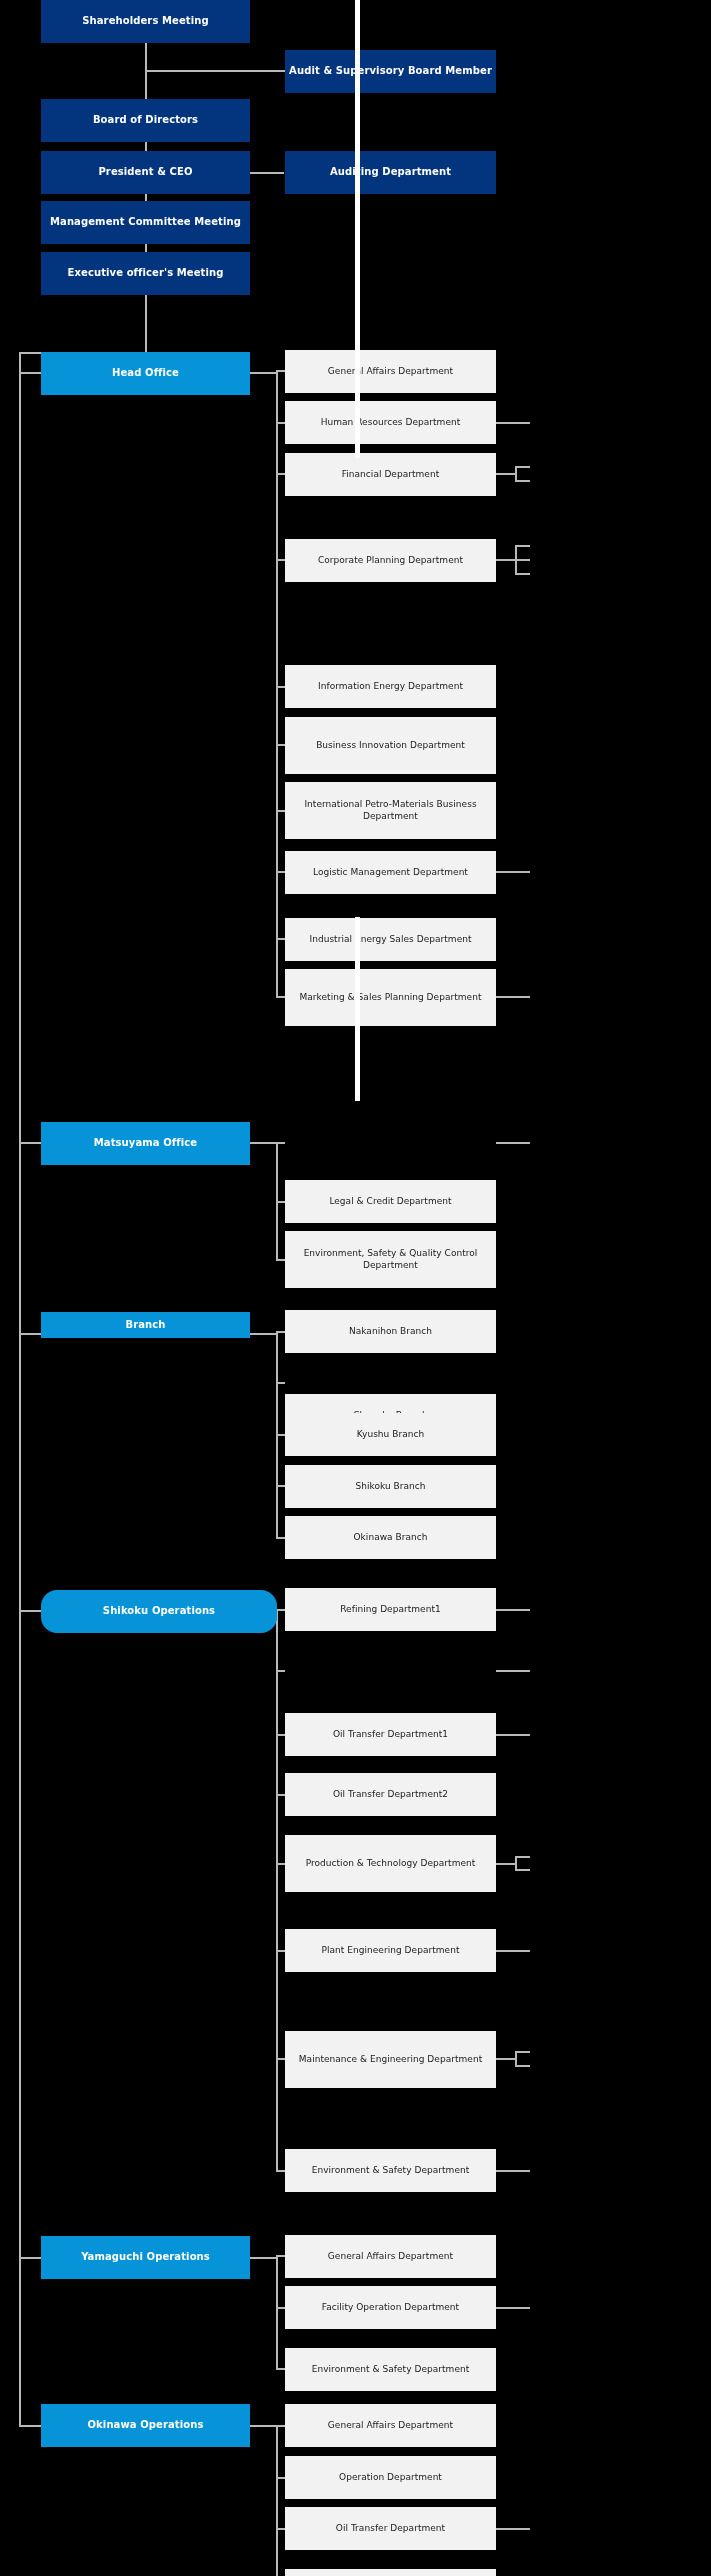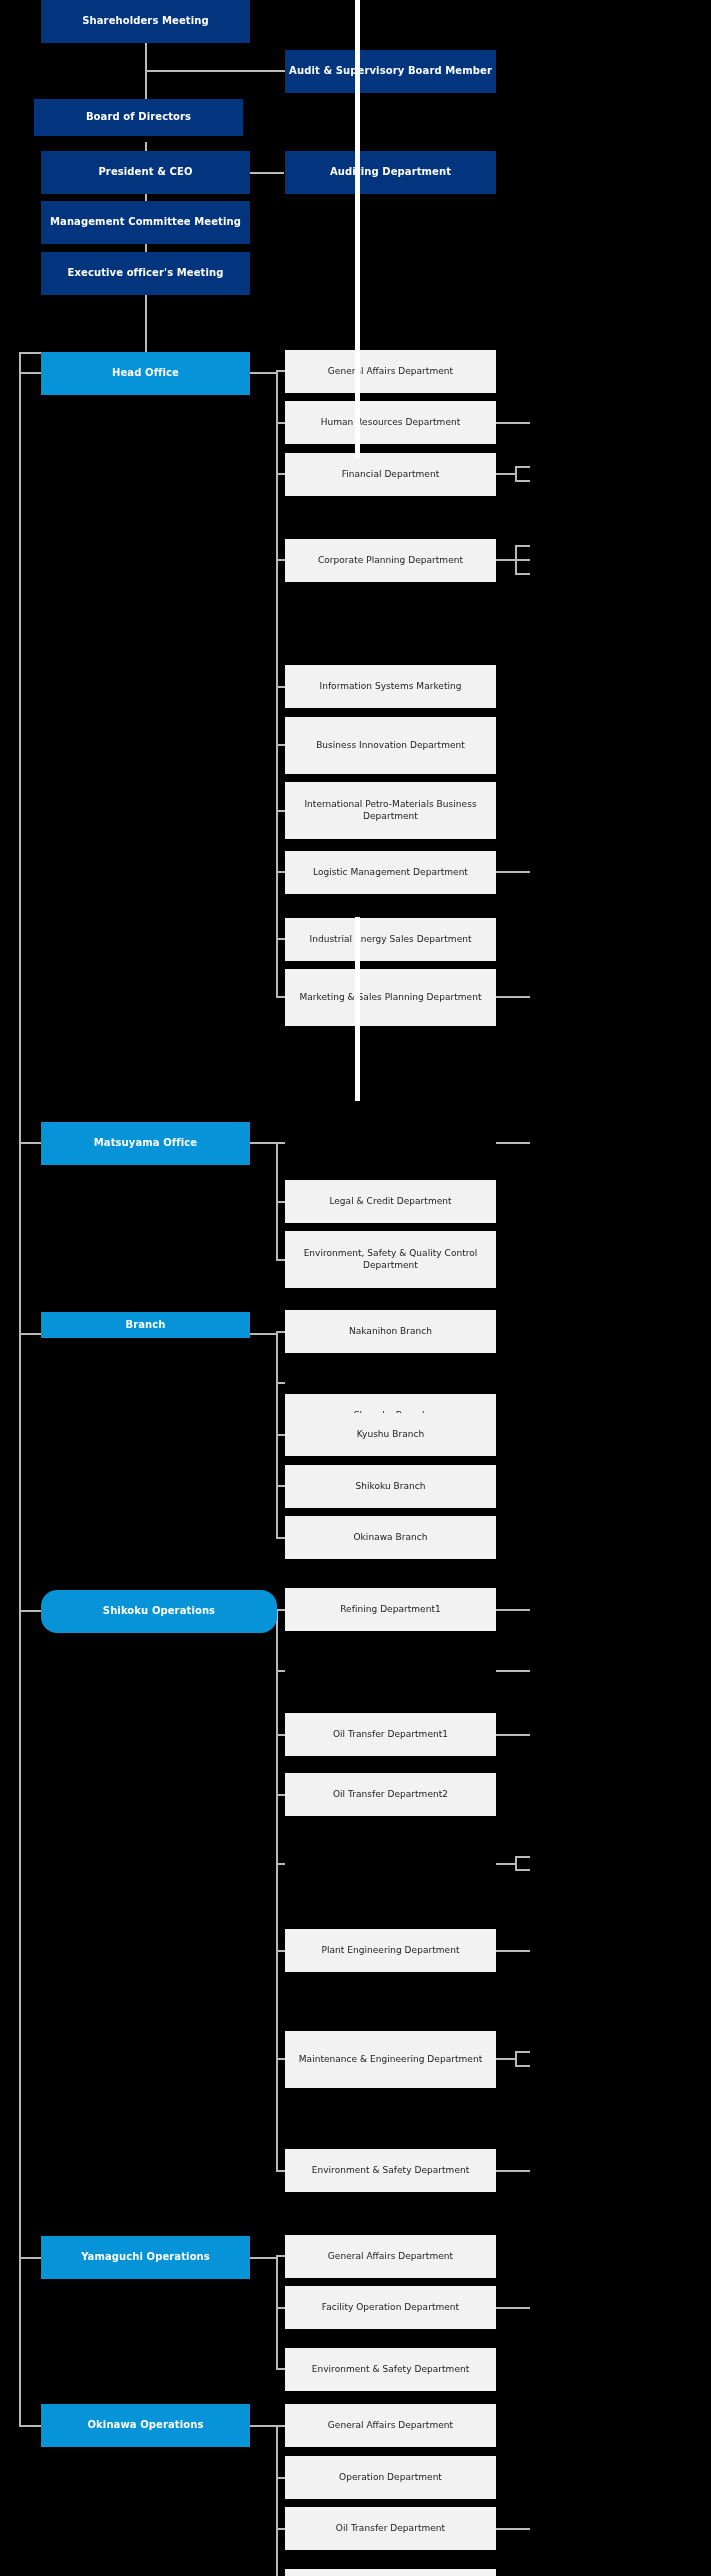--- a/index.html
+++ b/index.html
@@ -37,21 +37,21 @@
   .ln.h{height:1.7px;}
 
   
   .strip{position:absolute;background:#ffffff;z-index:5;}
 </style>
 </head>
 <body>
 
 <div id="chart">
     <div class="node gov" style="left: 41px; top: 0px; width: 209px; height: 43px;">Shareholders Meeting</div>
-    <div class="node gov" style="left: 34px; top: 99px; width: 209px; height: 37px;">Board of Directors</div>
+    <div class="node gov" style="left: 41px; top: 99px; width: 209px; height: 43px;">Board of Directors</div>
     <div class="node gov" style="left: 41px; top: 151px; width: 209px; height: 43px;">President &amp; CEO</div>
     <div class="node gov" style="left: 41px; top: 252px; width: 209px; height: 43px;">Executive officer's Meeting</div>
     <div class="node gov" style="left: 41px; top: 201px; width: 209px; height: 43px;">Management Committee Meeting</div>
     <div class="ln v" style="left: 145px; top: 43px; height: 57px;"></div>
     <div class="ln v" style="left: 145px; top: 142px; height: 8.6px;"></div>
     <div class="ln v" style="left: 145px; top: 194px; height: 6.9px;"></div>
     <div class="ln v" style="left: 145px; top: 244px; height: 8.6px;"></div>
     <div class="node gov" style="left: 285px; top: 50px; width: 211px; height: 43px;">Audit &amp; Supervisory Board Member</div>
     <div class="node gov" style="left: 285px; top: 151px; width: 211px; height: 43px;">Auditing Department</div>
     <div class="ln h" style="left: 145px; top: 70px; width: 140px;"></div>
@@ -75,21 +75,21 @@
     <div class="ln v" style="left: 515px; top: 466px; height: 15.4px;"></div>
     <div class="ln h" style="left: 515px; top: 466px; width: 15.4px;"></div>
     <div class="ln h" style="left: 515px; top: 480px; width: 15.4px;"></div>
     <div class="node dept" style="left: 285px; top: 539px; width: 211px; height: 43px;">Corporate Planning Department</div>
     <div class="ln h" style="left: 276px; top: 559px; width: 8.6px;"></div>
     <div class="ln h" style="left: 496px; top: 559px; width: 19px;"></div>
     <div class="ln v" style="left: 515px; top: 545px; height: 29px;"></div>
     <div class="ln h" style="left: 515px; top: 545px; width: 15.4px;"></div>
     <div class="ln h" style="left: 515px; top: 559px; width: 15.4px;"></div>
     <div class="ln h" style="left: 515px; top: 573px; width: 15.4px;"></div>
-    <div class="node dept" style="left: 285px; top: 665px; width: 211px; height: 43px;">Information Systems Marketing</div>
+    <div class="node dept" style="left: 285px; top: 665px; width: 211px; height: 43px;">Information Energy Department</div>
     <div class="ln h" style="left: 276px; top: 686px; width: 8.6px;"></div>
     <div class="node dept" style="left: 285px; top: 717px; width: 211px; height: 57px;">Business Innovation Department</div>
     <div class="ln h" style="left: 276px; top: 744px; width: 8.6px;"></div>
     <div class="node dept" style="left: 285px; top: 782px; width: 211px; height: 57px;">International Petro-Materials Business Department</div>
     <div class="ln h" style="left: 276px; top: 810px; width: 8.6px;"></div>
     <div class="node dept" style="left: 285px; top: 851px; width: 211px; height: 43px;">Logistic Management Department</div>
     <div class="ln h" style="left: 276px; top: 871px; width: 8.6px;"></div>
     <div class="ln h" style="left: 496px; top: 871px; width: 19px;"></div>
     <div class="ln h" style="left: 515px; top: 871px; width: 15.4px;"></div>
     <div class="node dept" style="left: 285px; top: 918px; width: 211px; height: 43px;">Industrial Energy Sales Department</div>
@@ -133,20 +133,21 @@
     <div class="ln h" style="left: 515px; top: 1609px; width: 15.4px;"></div>
     <div class="ln h" style="left: 276px; top: 1670px; width: 8.6px;"></div>
     <div class="ln h" style="left: 496px; top: 1670px; width: 19px;"></div>
     <div class="ln h" style="left: 515px; top: 1670px; width: 15.4px;"></div>
     <div class="node dept" style="left: 285px; top: 1713px; width: 211px; height: 43px;">Oil Transfer Department1</div>
     <div class="ln h" style="left: 276px; top: 1734px; width: 8.6px;"></div>
     <div class="ln h" style="left: 496px; top: 1734px; width: 19px;"></div>
     <div class="ln h" style="left: 515px; top: 1734px; width: 15.4px;"></div>
     <div class="node dept" style="left: 285px; top: 1773px; width: 211px; height: 43px;">Oil Transfer Department2</div>
     <div class="ln h" style="left: 276px; top: 1794px; width: 8.6px;"></div>
+    <div class="node dept" style="left: 285px; top: 1835px; width: 211px; height: 57px;">Production &amp; Technology Department</div>
     <div class="ln h" style="left: 276px; top: 1863px; width: 8.6px;"></div>
     <div class="ln h" style="left: 496px; top: 1863px; width: 19px;"></div>
     <div class="ln v" style="left: 515px; top: 1856px; height: 15.4px;"></div>
     <div class="ln h" style="left: 515px; top: 1856px; width: 15.4px;"></div>
     <div class="ln h" style="left: 515px; top: 1869px; width: 15.4px;"></div>
     <div class="node dept" style="left: 285px; top: 1929px; width: 211px; height: 43px;">Plant Engineering Department</div>
     <div class="ln h" style="left: 276px; top: 1950px; width: 8.6px;"></div>
     <div class="ln h" style="left: 496px; top: 1950px; width: 19px;"></div>
     <div class="ln h" style="left: 515px; top: 1950px; width: 15.4px;"></div>
     <div class="node dept" style="left: 285px; top: 2031px; width: 211px; height: 57px;">Maintenance &amp; Engineering Department</div>

